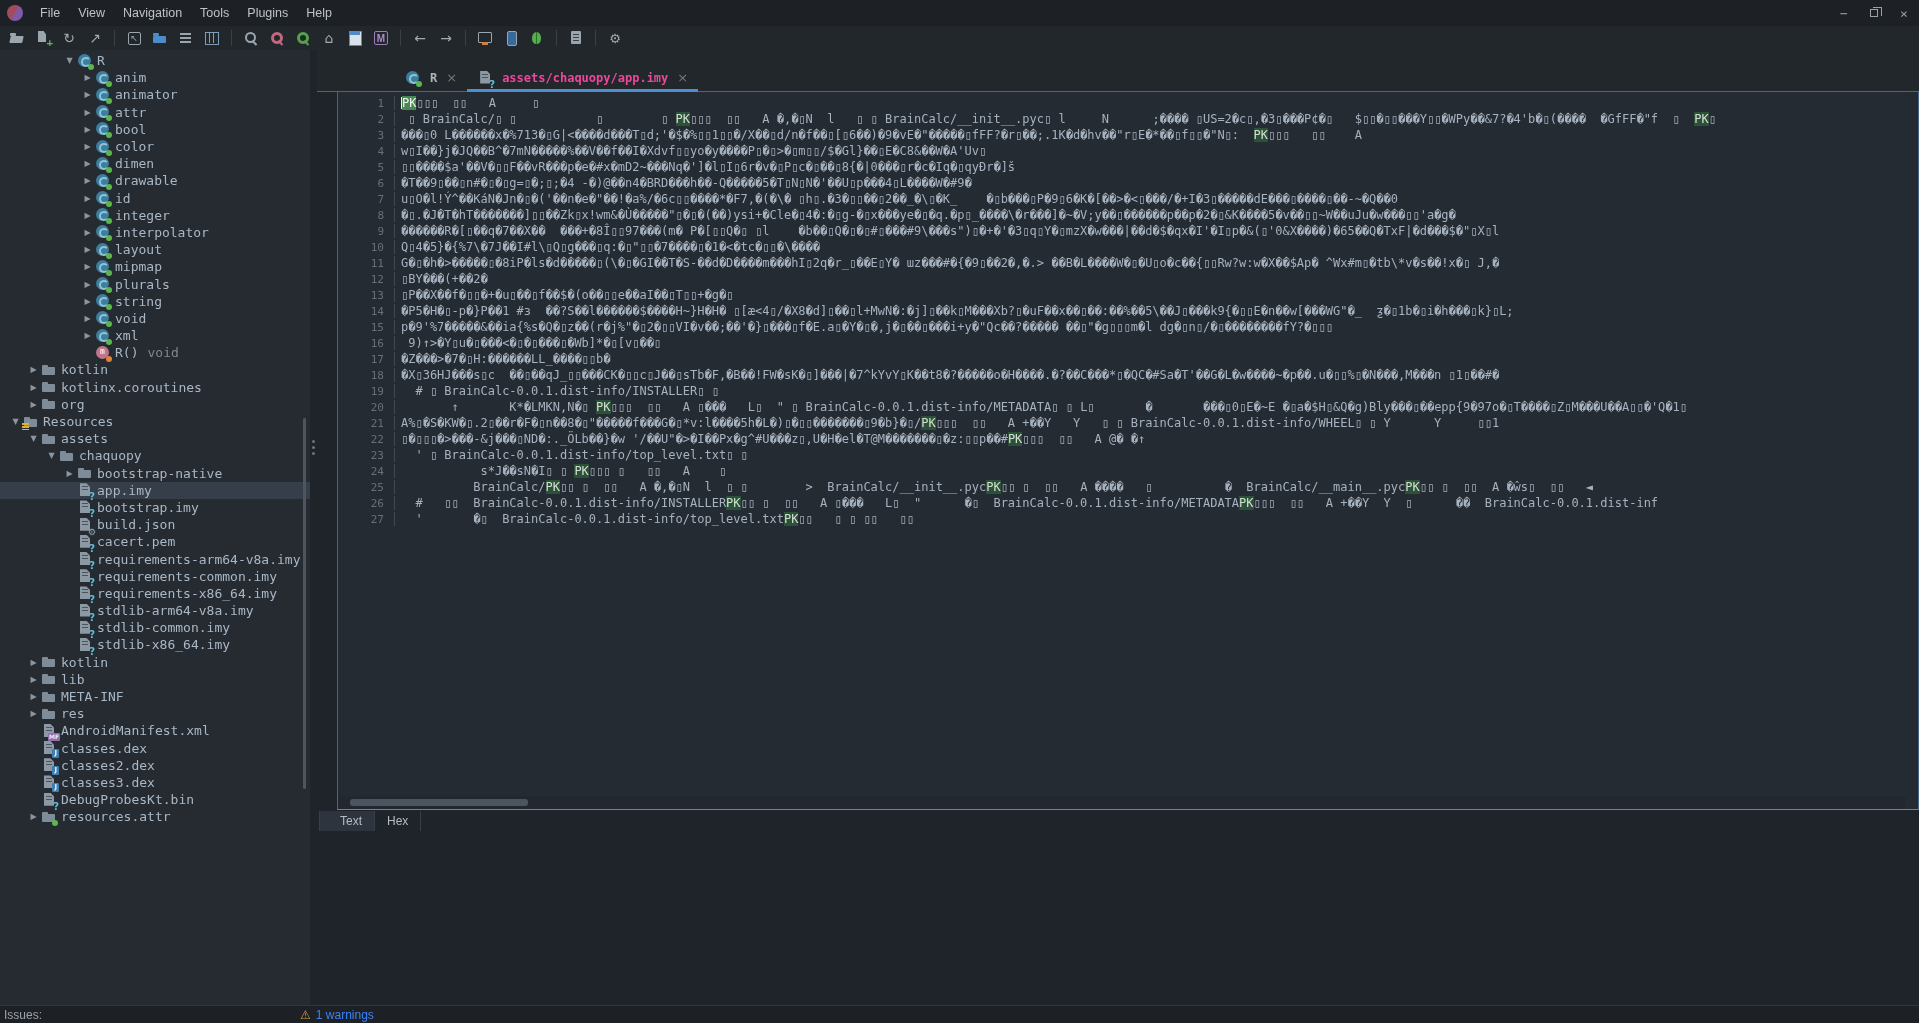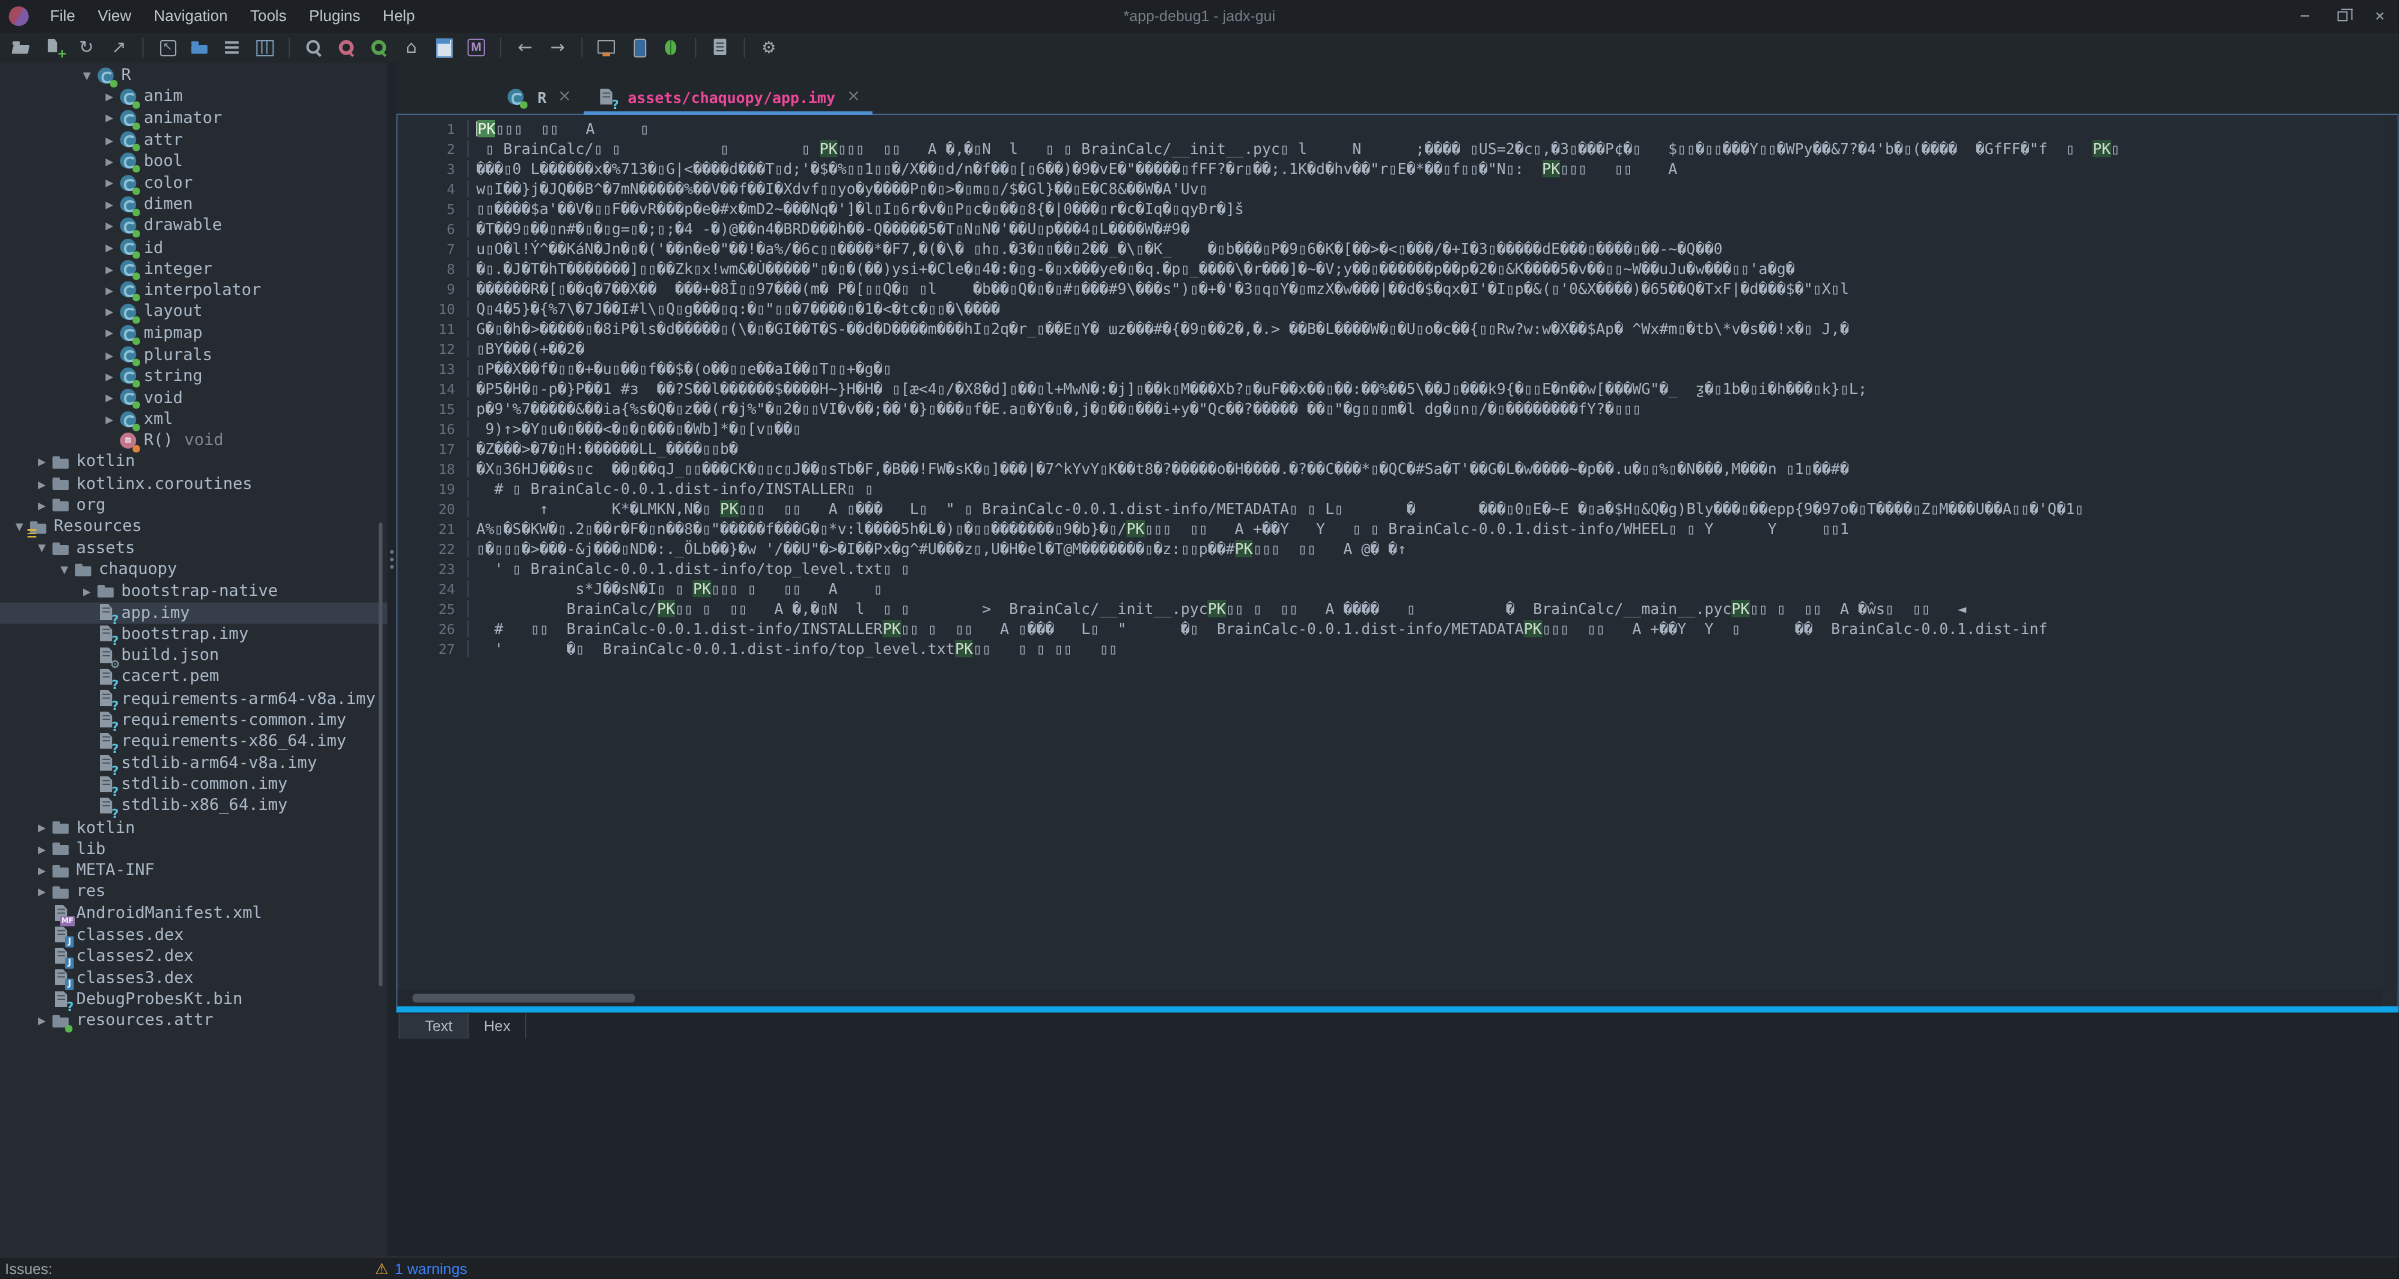--- a/index.html
+++ b/index.html
@@ -103,21 +103,21 @@
   .content { flex:1; display:flex; flex-direction:column; background:#1f242a; min-width:0; }
   .tabbar { height:42px; background:#22272c; border-bottom:1px solid #47658a;
             display:flex; align-items:flex-end; padding-left:78px; }
   .tab { height:27px; display:flex; align-items:center; padding:0 10px; position:relative; gap:5px; cursor:default; }
   .tab-label { font:bold 12px "DejaVu Sans Mono",monospace; color:#aab6c1; }
   .tab.active .tab-label { color:#ec4899; }
   .tab.active::after { content:""; position:absolute; left:0; right:0; bottom:-1px; height:3px; background:#4e8ed3; }
   .tab-close { color:#6f7a84; font-size:13px; margin-left:4px; font-family:"DejaVu Sans",sans-serif; }
 
   .editorbox { height:718px; position:relative; background:#252b33; overflow:hidden;
-               border-left:1px solid #47658a; border-right:1px solid #47658a; border-bottom:5px solid #0ea5e9; }
+               border-left:1px solid #47658a; border-right:1px solid #47658a; border-bottom:1px solid #0ea5e9;margin-left:20px; }
   .lines { position:absolute; top:2px; left:0; right:13px; }
   .erow { height:16px; line-height:16px; white-space:pre; overflow:hidden; }
   .enum { display:inline-block; width:56px; text-align:right; padding-right:10px; color:#65707a; font-size:11px; }
   .etxt { font-size:12px; color:#a6b2bf; border-left:1px solid #3e4a58; padding-left:6px; }
   .hl { background:#2c5138; color:#cfe0cf; }
   .hl-cur { background:#4a8853; color:#eef5ee; }
   .caret { display:inline-block; width:1px; height:12px; background:#eceff1; vertical-align:-2px; }
   .vscroll { position:absolute; right:0; top:0; bottom:13px; width:12px; background:#242a32; }
   .hscroll { position:absolute; left:0; right:13px; bottom:0; height:13px; background:#232830; }
   .hthumb { position:absolute; left:12px; top:3px; width:178px; height:7px; background:#4c555f; border-radius:3px; }
@@ -145,21 +145,20 @@
   <div class="titlebar">
     <span class="logo"></span>
     <nav class="menubar" id="menubar">
         <span class="menu-item">File</span>
         <span class="menu-item">View</span>
         <span class="menu-item">Navigation</span>
         <span class="menu-item">Tools</span>
         <span class="menu-item">Plugins</span>
         <span class="menu-item">Help</span>
       </nav>
-    <div class="wtitle">*app-debug1 - jadx-gui</div>
     <div class="wincontrols">
       <span class="wbtn">−</span>
       <span class="wbtn">
           <span class="maxbox"></span>
         </span>
       <span class="wbtn">×</span>
     </div>
   </div>
 
   <div class="toolbar" id="toolbar">

